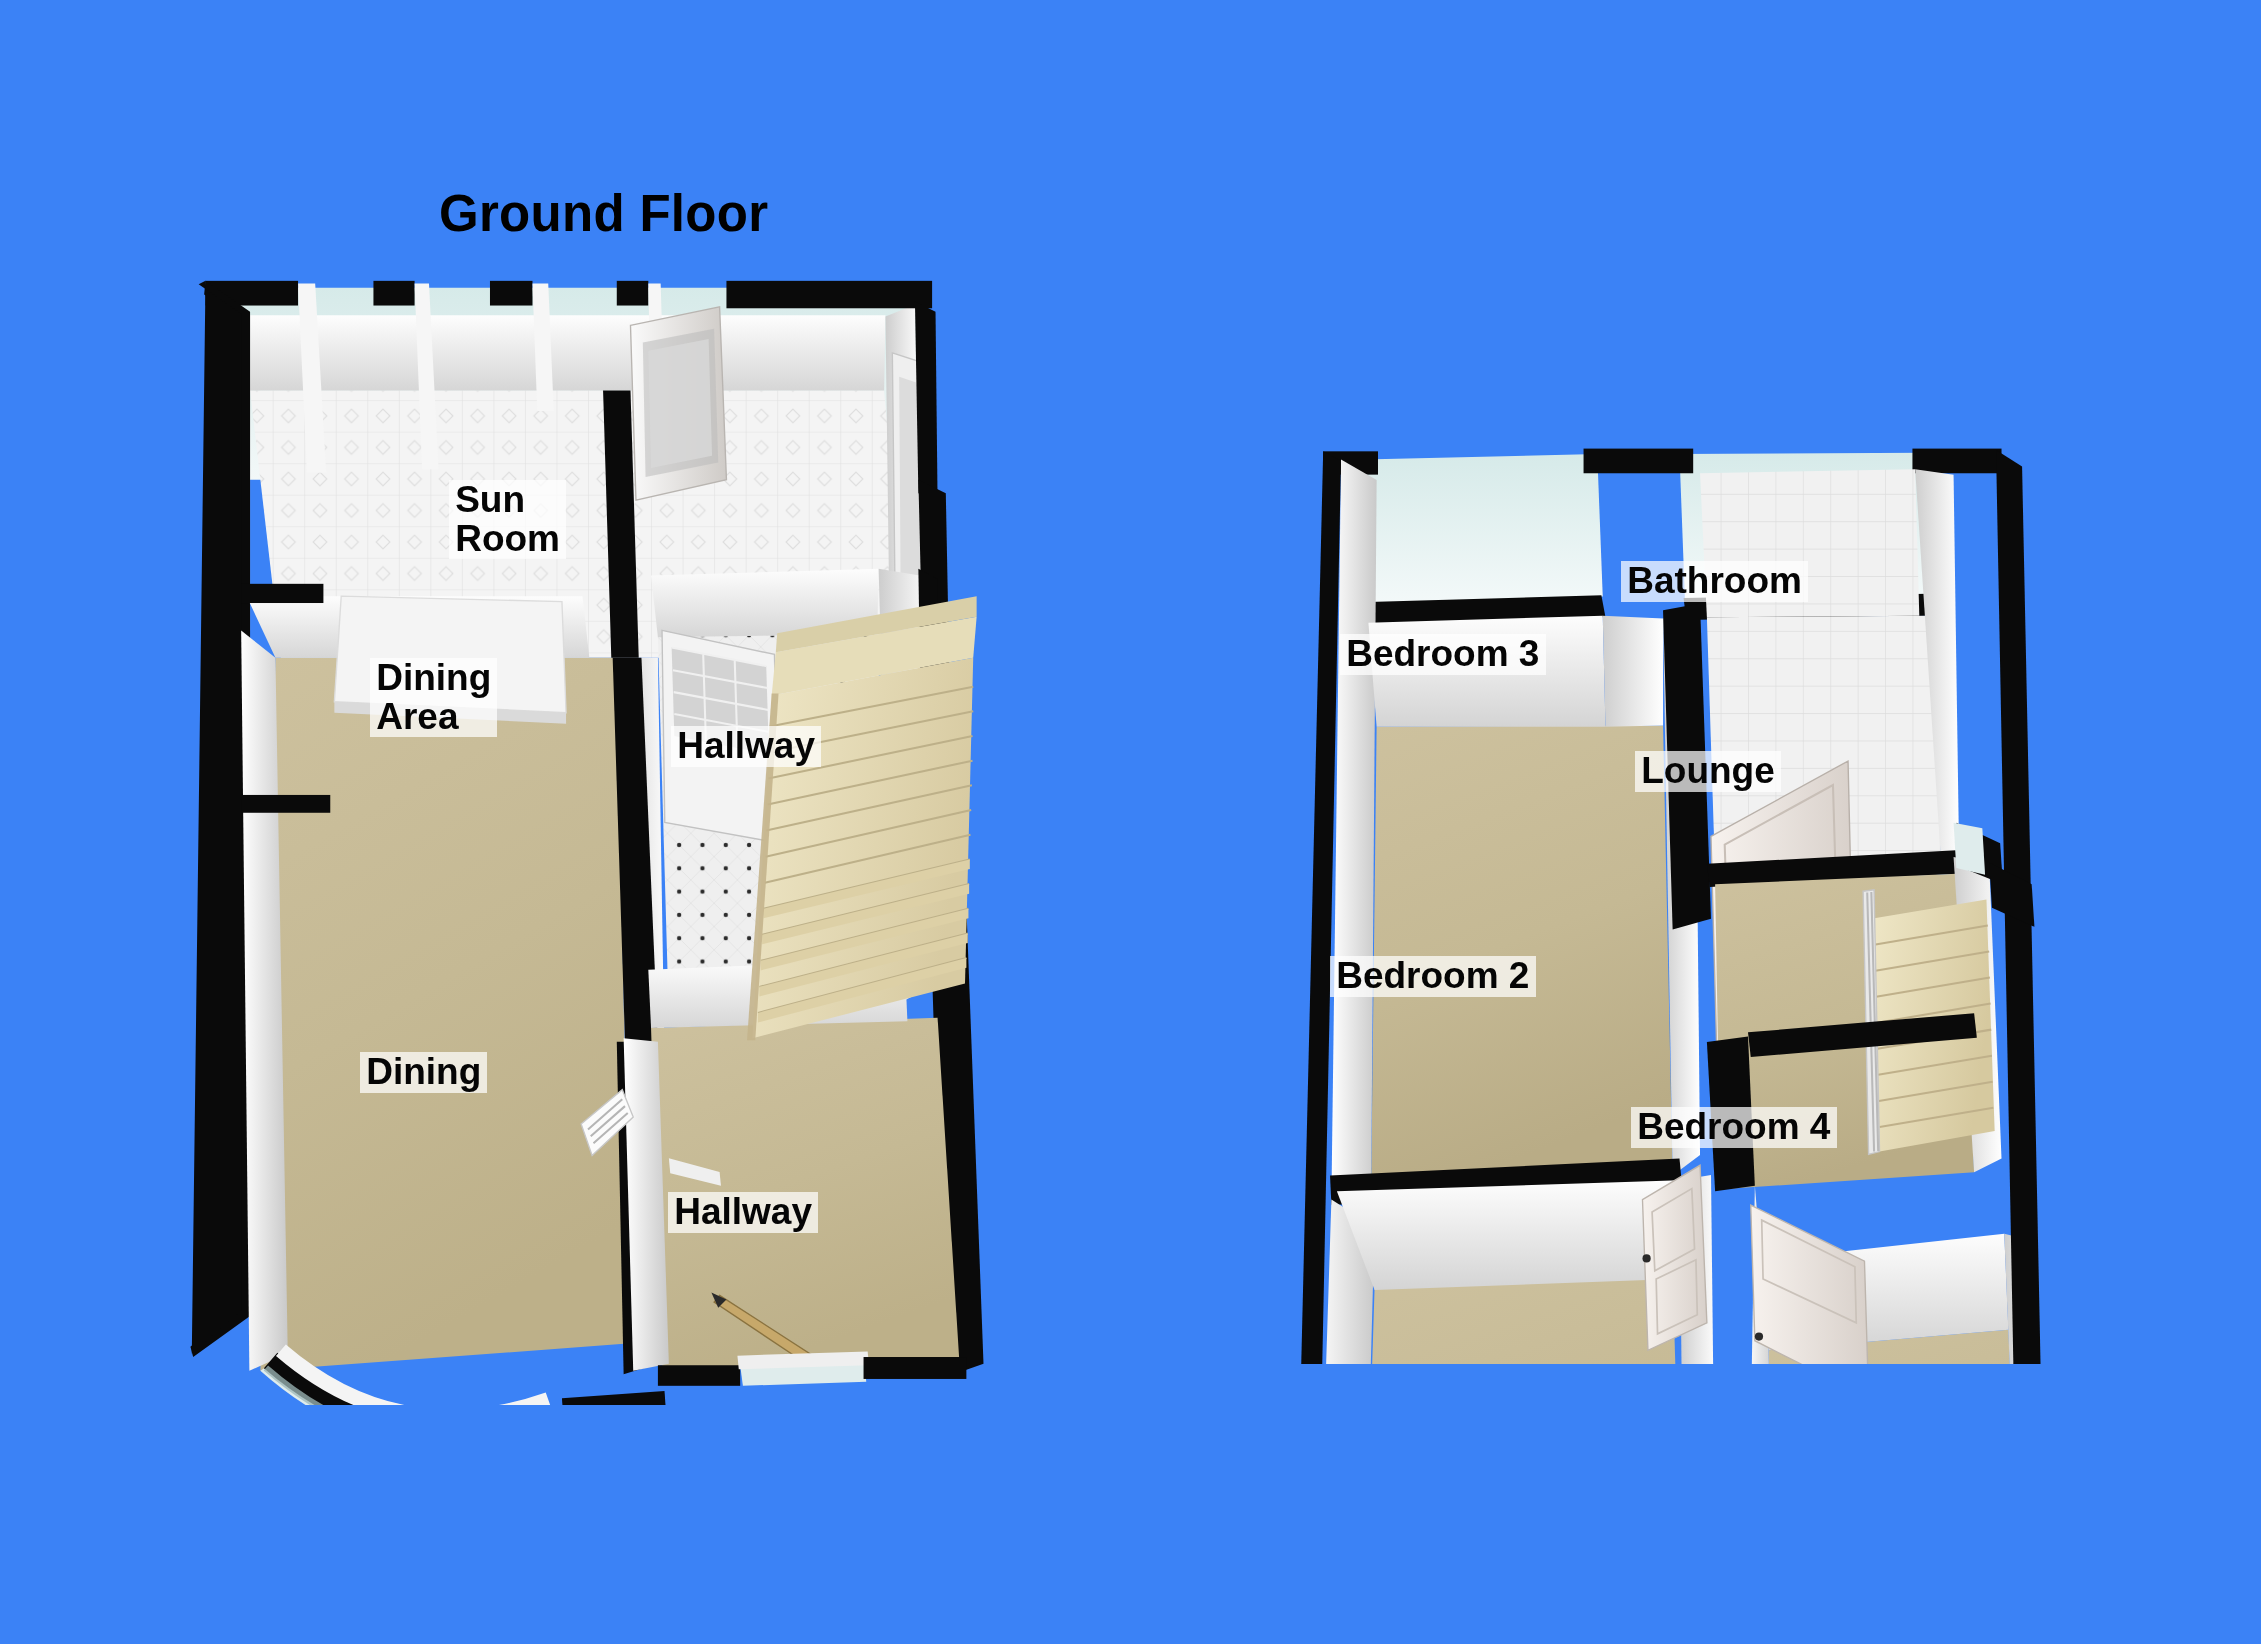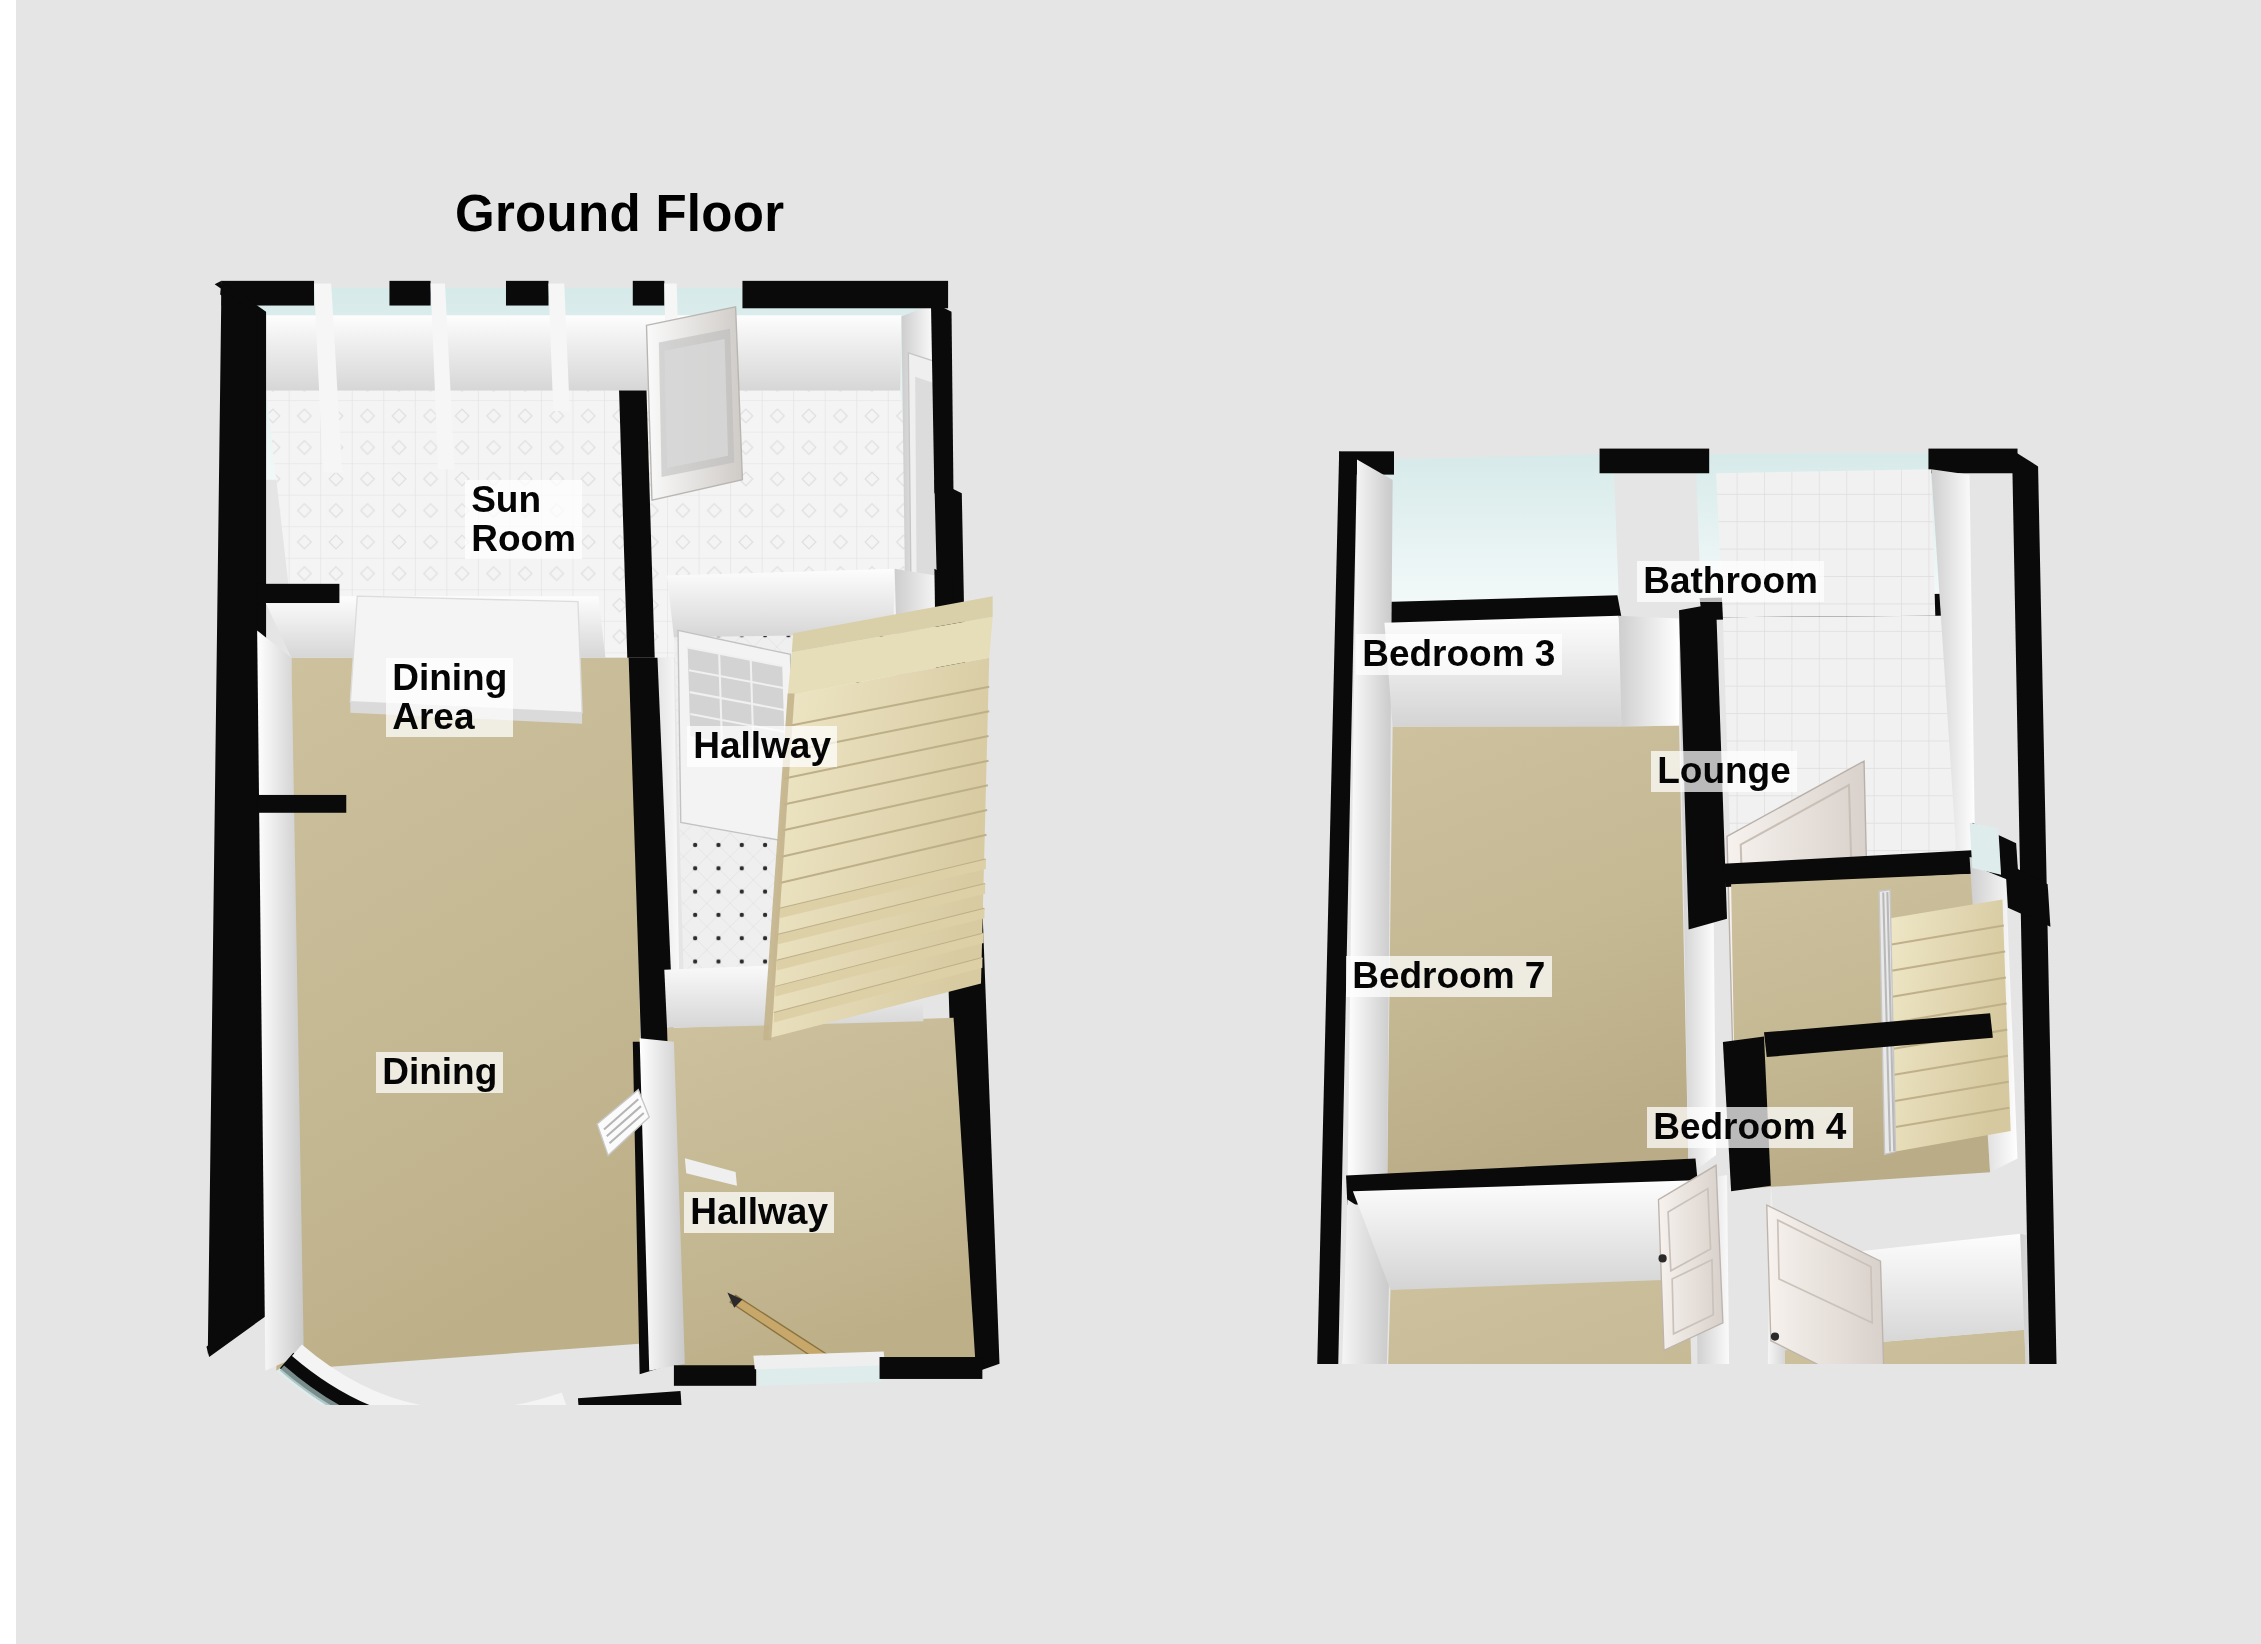--- a/index.html
+++ b/index.html
@@ -10,22 +10,21 @@
   body {
     width: 2261px;
     height: 1645px;
     position: relative;
     font-family: "Liberation Sans", sans-serif;
     overflow: hidden;
   }
   .stage {
     position: absolute;
     inset: 0;
-    background: #e5e5e5;
-    margin-left: 16px;
+    background: #3b82f6;
   }
   .floor-title {
     position: absolute;
     font-family: "Liberation Sans", sans-serif;
     font-weight: bold;
     color: #000000;
     white-space: nowrap;
     letter-spacing: 0.3px;
   }
   #ground-title {
@@ -418,19 +417,19 @@
       </g>
     </svg>
 
     
     <div class="room-label" style="left:113px; top:195px;">Bedroom 3</div>
 
     <div class="room-label" style="left:394px; top:122px;">Bathroom</div>
 
     <div class="room-label" style="left:408px; top:312px;">Lounge</div>
 
-    <div class="room-label" style="left:103px; top:517px;">Bedroom 7</div>
+    <div class="room-label" style="left:103px; top:517px;">Bedroom 2</div>
 
     <div class="room-label" style="left:404px; top:668px;">Bedroom 4</div>
   </div>
 
 </div>
 
 
 </body></html>

